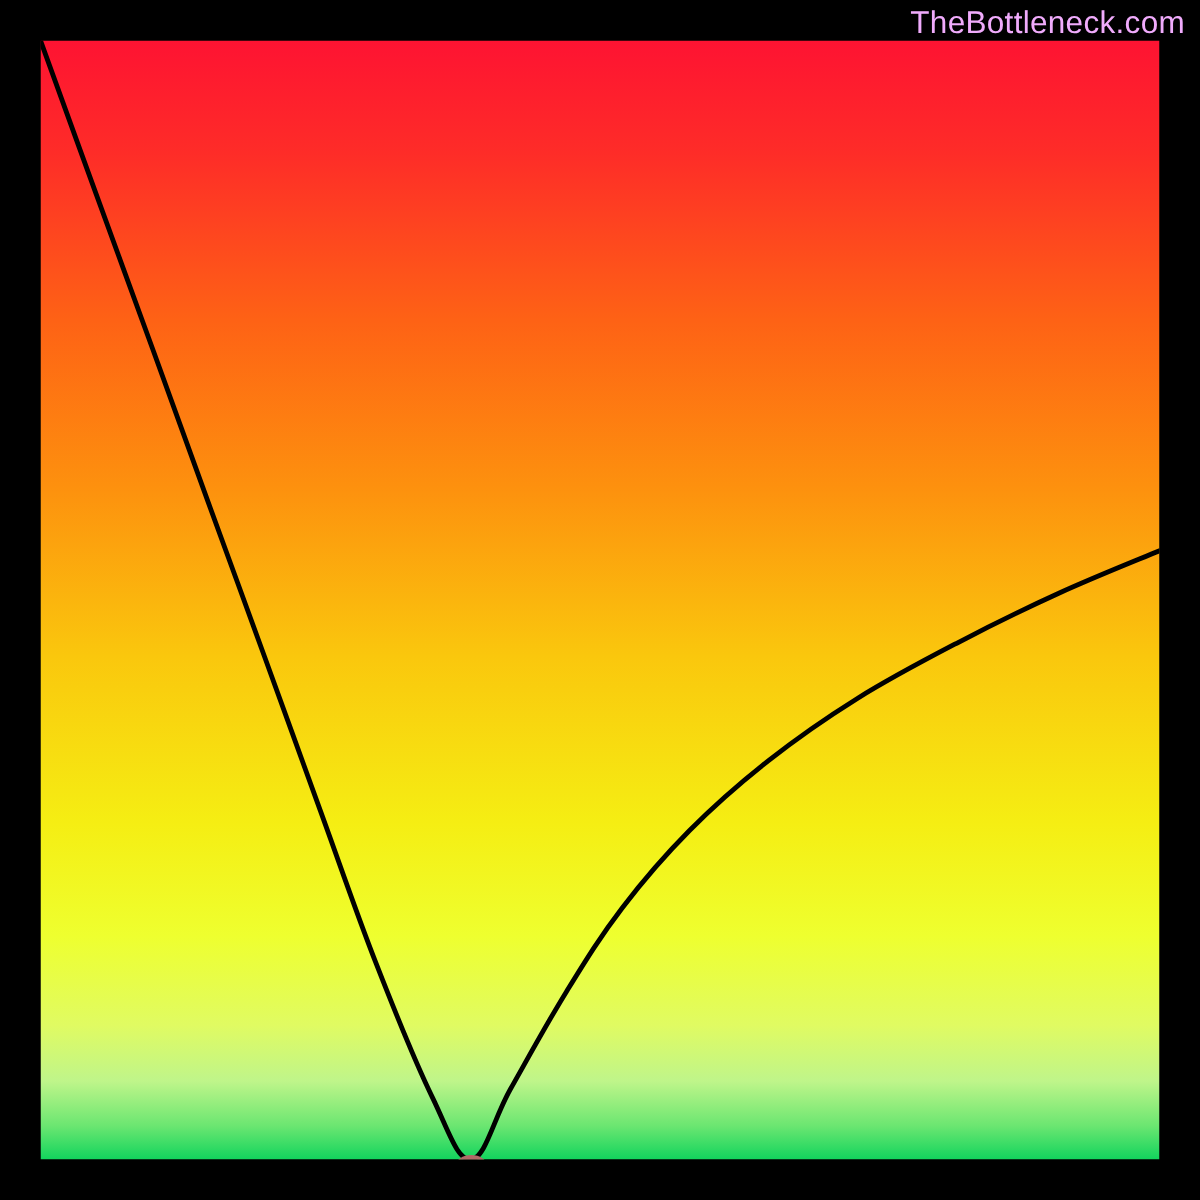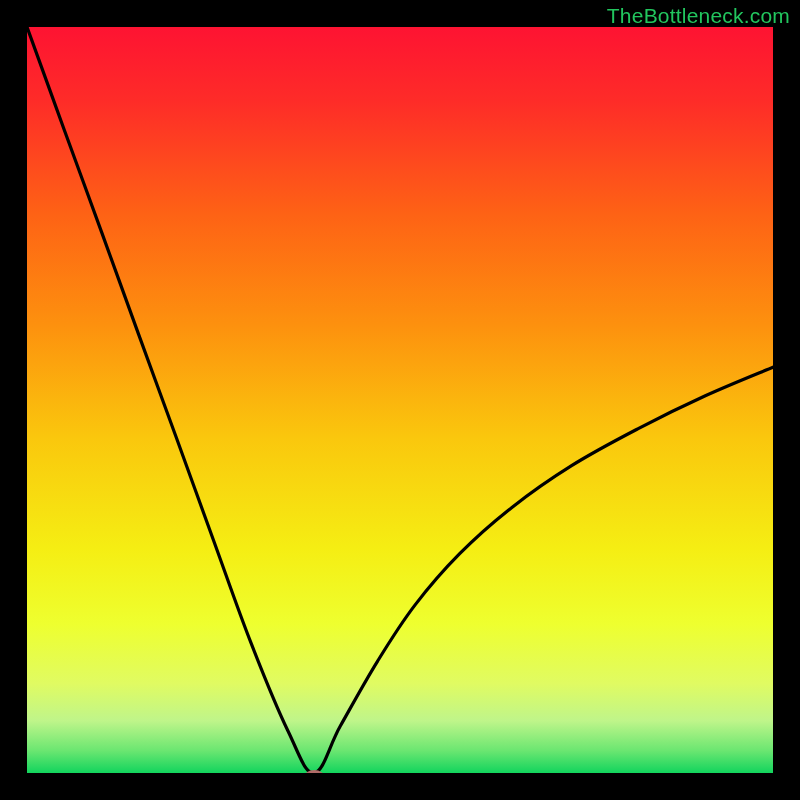--- a/index.html
+++ b/index.html
@@ -16,21 +16,21 @@
     left: 27px;
     top: 27px;
     width: 746px;
     height: 746px;
     background: #000;
   }
   .watermark {
     position: absolute;
     top: 4px;
     right: 10px;
-    color: #22c55e;
+    color: #f0abfc;
     font-size: 21px;
     font-weight: 400;
     letter-spacing: 0.2px;
     font-family: Arial, Helvetica, sans-serif;
     z-index: 5;
   }
   svg {
     display: block;
   }
 </style>

